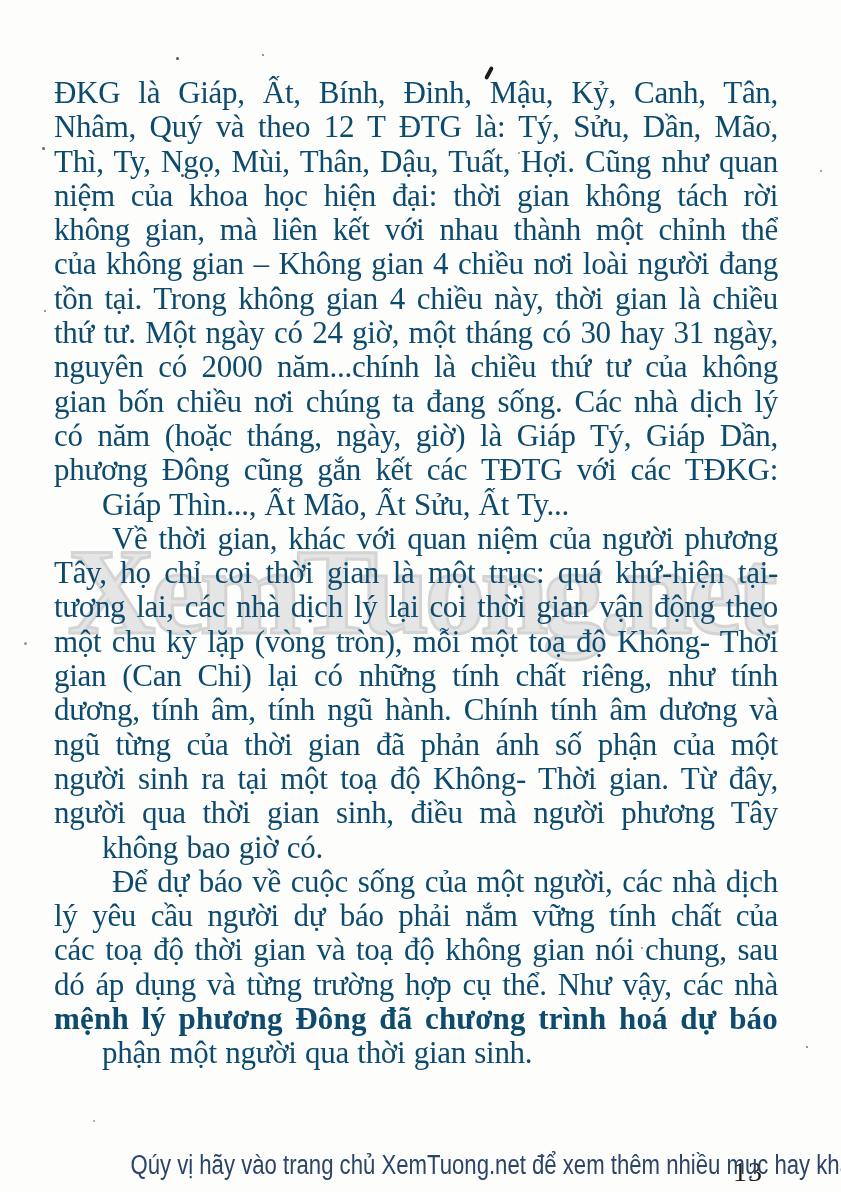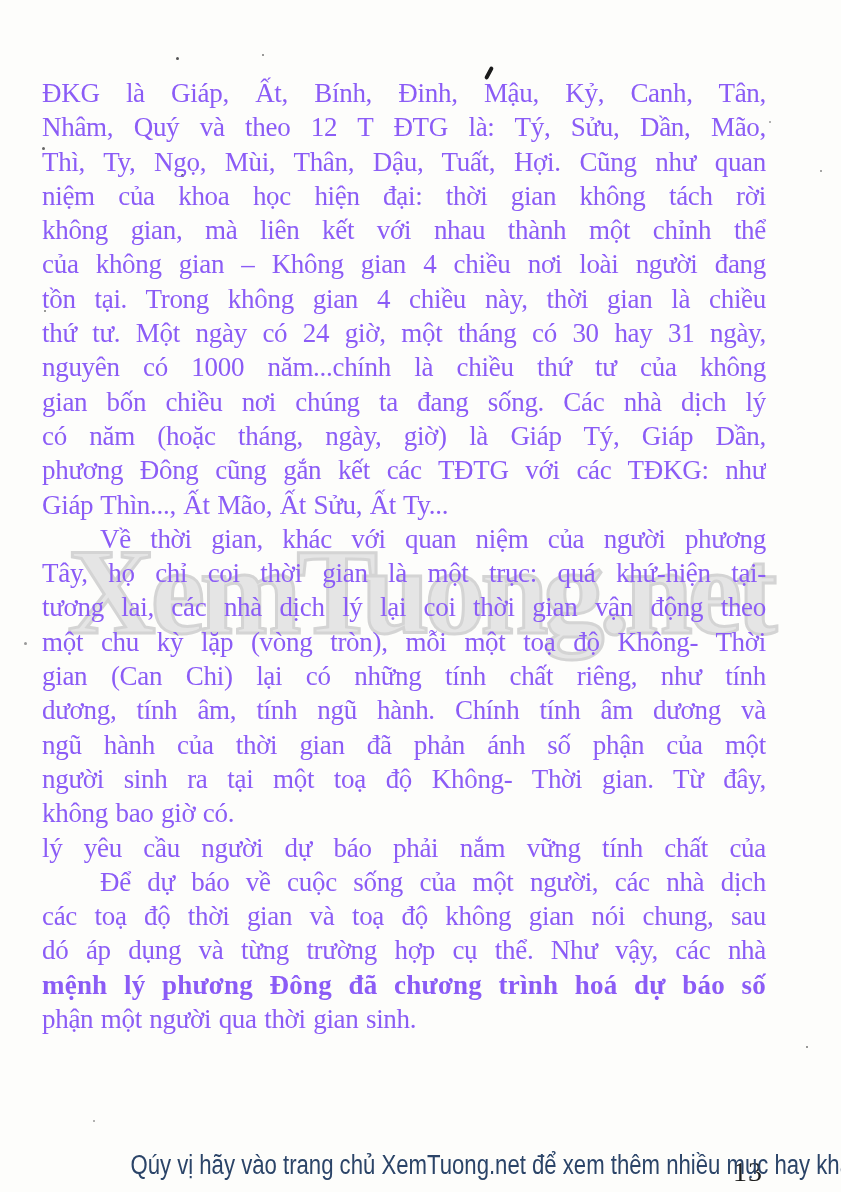--- a/index.html
+++ b/index.html
@@ -5,31 +5,31 @@
   html,body{margin:0;padding:0;}
   body{
     width:841px;height:1192px;position:relative;overflow:hidden;
     background:#fdfdfb;
     font-family:"Liberation Serif","DejaVu Serif",serif;
   }
   .page{position:absolute;inset:0;}
 
   
   .body-text{
-    position:absolute;left:42px;top:76px;width:724px;z-index:2;
-    color:#8b5cf6;
-    font-size:27px;letter-spacing:-0.3px;
+    position:absolute;left:54px;top:76px;width:724px;z-index:2;
+    color:#0c4a6e;
+    font-size:31px;letter-spacing:-0.3px;
     word-spacing:1px;
   }
   .line{
     height:34.3px;line-height:34.3px;overflow:hidden;
     text-align:justify;text-align-last:justify;
     white-space:normal;
   }
-  .line.end{text-align-last:left;}
+  .line.end{text-align-last:left;margin-left:48px;}
   .line.indent{text-indent:58px;}
   .line.bold{font-weight:bold;letter-spacing:0.2px;}
 
   
   .watermark{
     position:absolute;left:30px;top:512px;width:780px;z-index:1;
     text-align:center;
     font-family:Liberation Serif, serif;
     font-weight:bold;font-size:122px;line-height:160px;
     letter-spacing:-5px;
@@ -75,36 +75,37 @@
 
   <div class="body-text">
     <div class="line">ĐKG là Giáp, Ất, Bính, Đinh, Mậu, Kỷ, Canh, Tân,</div>
     <div class="line">Nhâm, Quý và theo 12 T ĐTG là: Tý, Sửu, Dần, Mão,</div>
     <div class="line">Thì, Ty, Ngọ, Mùi, Thân, Dậu, Tuất, Hợi. Cũng như quan</div>
     <div class="line">niệm của khoa học hiện đại: thời gian không tách rời</div>
     <div class="line">không gian, mà liên kết với nhau thành một chỉnh thể</div>
     <div class="line">của không gian – Không gian 4 chiều nơi loài người đang</div>
     <div class="line">tồn tại. Trong không gian 4 chiều này, thời gian là chiều</div>
     <div class="line">thứ tư. Một ngày có 24 giờ, một tháng có 30 hay 31 ngày,</div>
-    <div class="line">nguyên có 1000 năm...chính là chiều thứ tư của không</div>
+    <div class="line">nguyên có 2000 năm...chính là chiều thứ tư của không</div>
     <div class="line">gian bốn chiều nơi chúng ta đang sống. Các nhà dịch lý</div>
     <div class="line">có năm (hoặc tháng, ngày, giờ) là Giáp Tý, Giáp Dần,</div>
     <div class="line">phương Đông cũng gắn kết các TĐTG với các TĐKG: như</div>
     <div class="line end">Giáp Thìn..., Ất Mão, Ất Sửu, Ất Ty...</div>
     <div class="line indent">Về thời gian, khác với quan niệm của người phương</div>
     <div class="line">Tây, họ chỉ coi thời gian là một trục: quá khứ-hiện tại-</div>
     <div class="line">tương lai, các nhà dịch lý lại coi thời gian vận động theo</div>
     <div class="line">một chu kỳ lặp (vòng tròn), mỗi một toạ độ Không- Thời</div>
     <div class="line">gian (Can Chi) lại có những tính chất riêng, như tính</div>
     <div class="line">dương, tính âm, tính ngũ hành. Chính tính âm dương và</div>
-    <div class="line">ngũ hành của thời gian đã phản ánh số phận của một</div>
+    <div class="line">ngũ từng của thời gian đã phản ánh số phận của một</div>
     <div class="line">người sinh ra tại một toạ độ Không- Thời gian. Từ đây,</div>
+    <div class="line">người qua thời gian sinh, điều mà người phương Tây</div>
     <div class="line end">không bao giờ có.</div>
+    <div class="line indent">Để dự báo về cuộc sống của một người, các nhà dịch</div>
     <div class="line">lý yêu cầu người dự báo phải nắm vững tính chất của</div>
-    <div class="line indent">Để dự báo về cuộc sống của một người, các nhà dịch</div>
     <div class="line">các toạ độ thời gian và toạ độ không gian nói chung, sau</div>
     <div class="line">dó áp dụng và từng trường hợp cụ thể. Như vậy, các nhà</div>
     <div class="line bold">mệnh lý phương Đông đã chương trình hoá dự báo số</div>
     <div class="line end">phận một người qua thời gian sinh.</div>
   </div>
 
   <div class="page-number">13</div>
 
   <div class="footer">
     <span class="squeeze">Qúy vị hãy vào trang chủ XemTuong.net để xem thêm nhiều mục hay khác</span>

